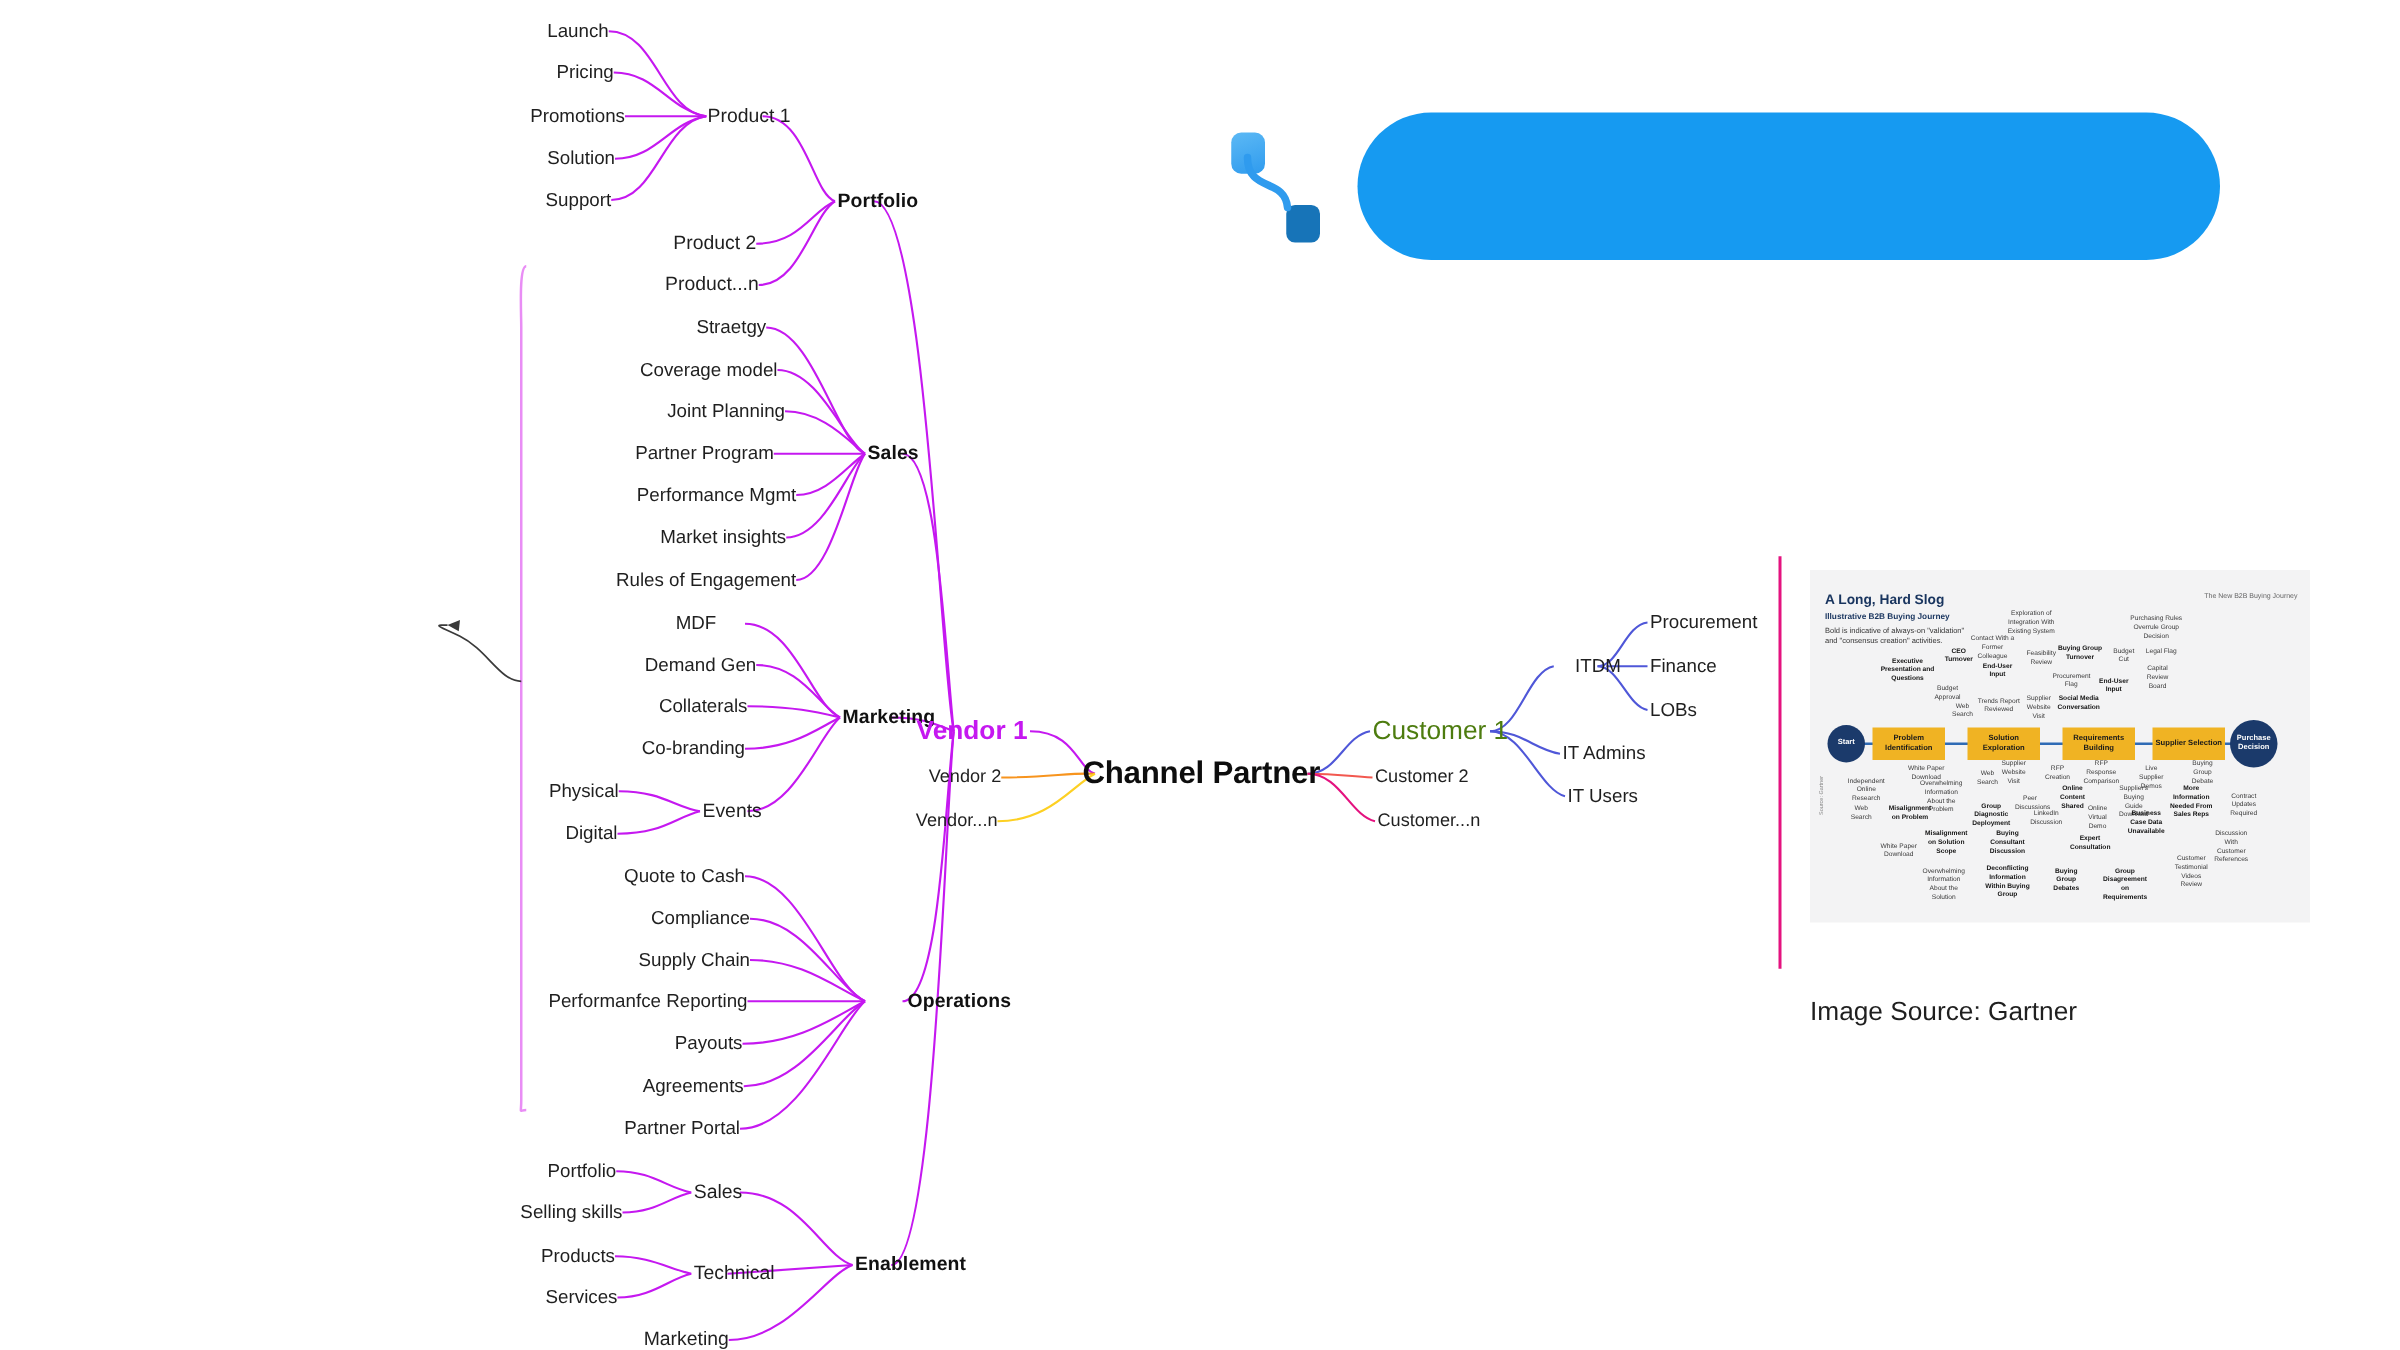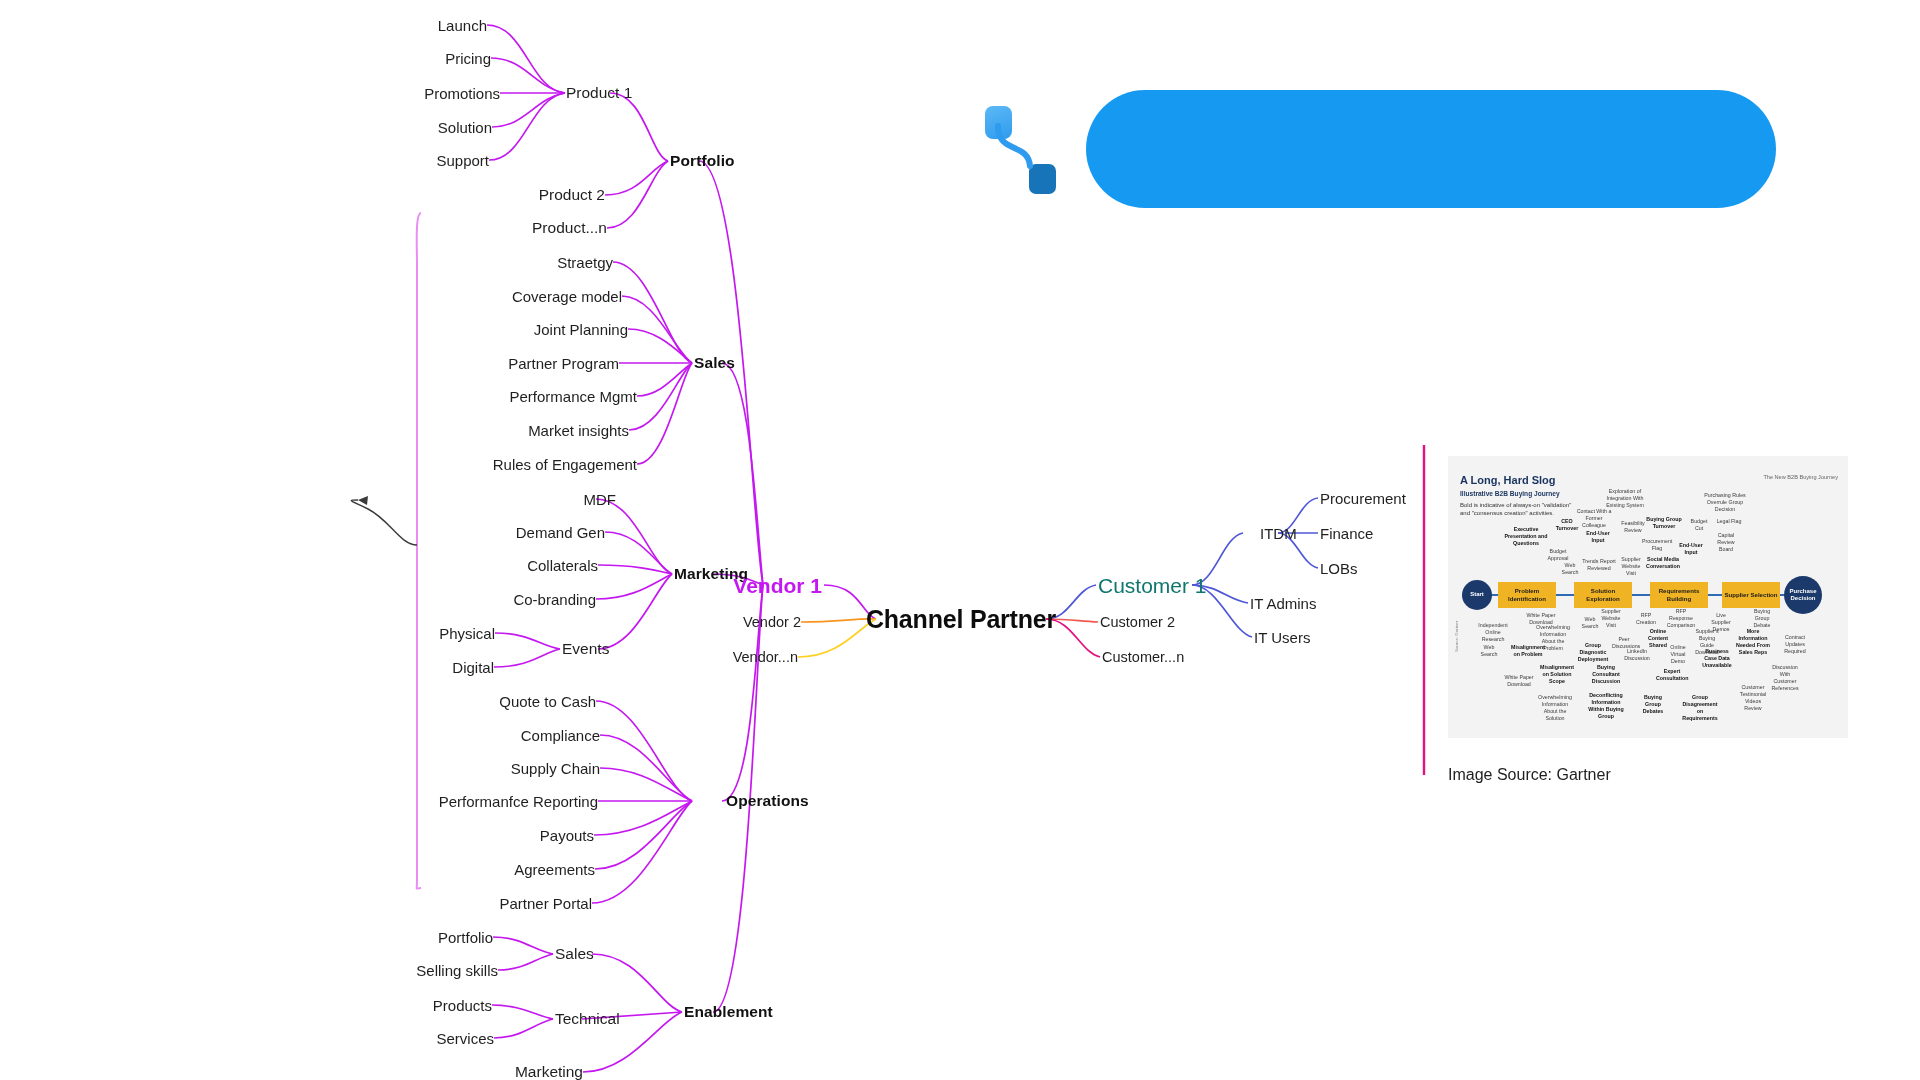--- a/index.html
+++ b/index.html
@@ -10,21 +10,21 @@
   #canvas{position:absolute;left:0;top:0;width:1920px;height:1080px;}
   svg.links{position:absolute;left:0;top:0;width:1920px;height:1080px;pointer-events:none;}
 
   .node{position:absolute;white-space:nowrap;line-height:1;}
   .leaf{font-size:15px;color:#1f1f1f;font-weight:400;}
   .mid{font-size:15.5px;color:#1f1f1f;font-weight:400;}
   .branch{font-size:15.5px;color:#111;font-weight:700;letter-spacing:.1px;}
   .vendor1{font-size:21px;font-weight:700;color:#c518f0;}
   .vendor-sub{font-size:14.5px;color:#1f1f1f;}
   .hub{font-size:25px;font-weight:700;color:#0d0d0d;letter-spacing:-.2px;}
-  .cust1{font-size:21px;font-weight:400;color:#0f766e;}
+  .cust1{font-size:21px;font-weight:400;color:#4d7c0f;}
   .cust-sub{font-size:14.5px;color:#1f1f1f;}
   .cust-mid{font-size:15px;color:#1f1f1f;}
   .cust-leaf{font-size:15px;color:#1f1f1f;}
 
   .r{transform:translate(-100%,-50%);}   
   .l{transform:translate(0,-50%);}       
   .c{transform:translate(-50%,-50%);}    
 
   
   #annotation{
@@ -51,21 +51,21 @@
     background:#1774b8;
   }
 
   
   #gartner{
     position:absolute;left:1448px;top:456px;width:400px;height:282px;
     background:#f3f3f4;border:0;overflow:hidden;
   }
   #gartner-inner{position:absolute;left:0;top:0;width:400px;height:282px;}
   #gartner-caption{
-    position:absolute;left:1448px;top:766px;font-size:16px;color:#1f1f1f;
+    position:absolute;left:1448px;top:798px;font-size:21px;color:#1f1f1f;
   }
   .gt-title{position:absolute;left:12px;top:18px;font-size:11px;font-weight:700;color:#18345e;}
   .gt-sub1{position:absolute;left:12px;top:34px;font-size:6.6px;font-weight:700;color:#18345e;}
   .gt-sub2{position:absolute;left:12px;top:45px;font-size:6px;color:#333;width:120px;line-height:1.35;}
   .gt-tr{position:absolute;right:10px;top:18px;font-size:5.6px;color:#666;}
   .gt-stage{
     position:absolute;background:#f0b323;color:#1a1a1a;font-size:6.1px;font-weight:700;
     text-align:center;display:flex;align-items:center;justify-content:center;line-height:1.25;
     height:26px;
   }
@@ -177,21 +177,21 @@
 
   <div class="node leaf r" style="left:613px;top:262px">Straetgy</div>
   <div class="node leaf r" style="left:622px;top:296px">Coverage model</div>
   <div class="node leaf r" style="left:628px;top:329px">Joint Planning</div>
   <div class="node leaf r" style="left:619px;top:363px">Partner Program</div>
   <div class="node leaf r" style="left:637px;top:396px">Performance Mgmt</div>
   <div class="node leaf r" style="left:629px;top:430px">Market insights</div>
   <div class="node leaf r" style="left:637px;top:464px">Rules of Engagement</div>
   <div class="node branch l" style="left:694px;top:363px">Sales</div>
 
-  <div class="node leaf r" style="left:616px;top:499px">MDF</div>
+  <div class="node leaf r" style="left:573px;top:499px">MDF</div>
   <div class="node leaf r" style="left:605px;top:532px">Demand Gen</div>
   <div class="node leaf r" style="left:598px;top:565px">Collaterals</div>
   <div class="node leaf r" style="left:596px;top:599px">Co-branding</div>
   <div class="node leaf r" style="left:495px;top:633px">Physical</div>
   <div class="node leaf r" style="left:494px;top:667px">Digital</div>
   <div class="node mid l" style="left:562px;top:649px">Events</div>
   <div class="node branch l" style="left:674px;top:574px">Marketing</div>
 
   <div class="node leaf r" style="left:596px;top:701px">Quote to Cash</div>
   <div class="node leaf r" style="left:600px;top:735px">Compliance</div>

